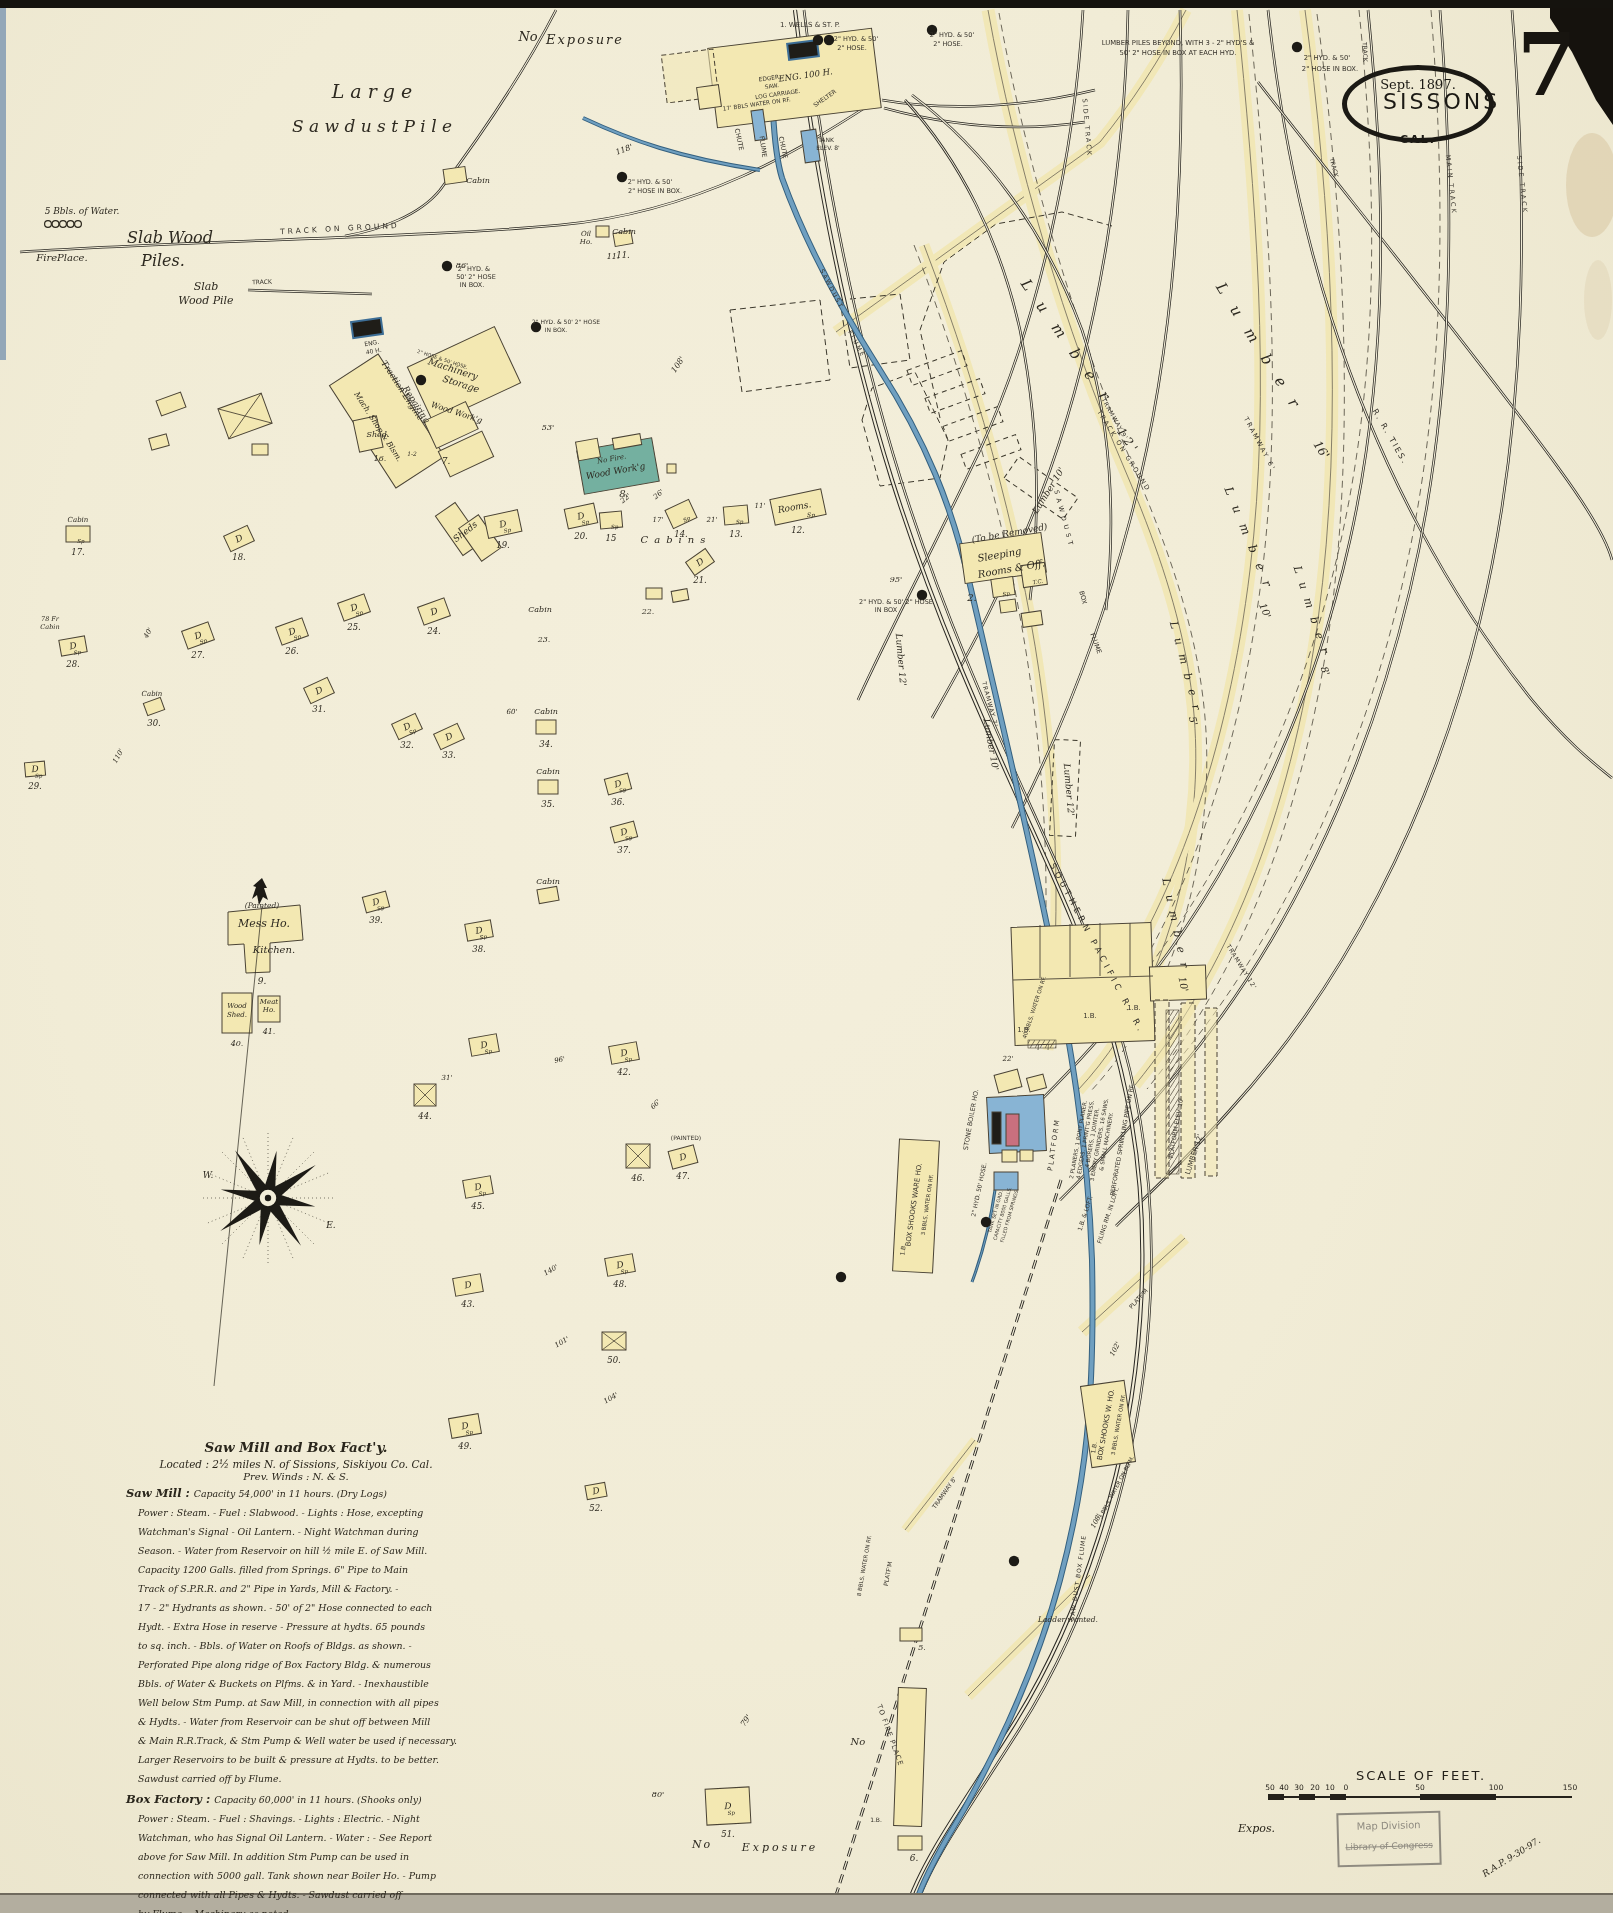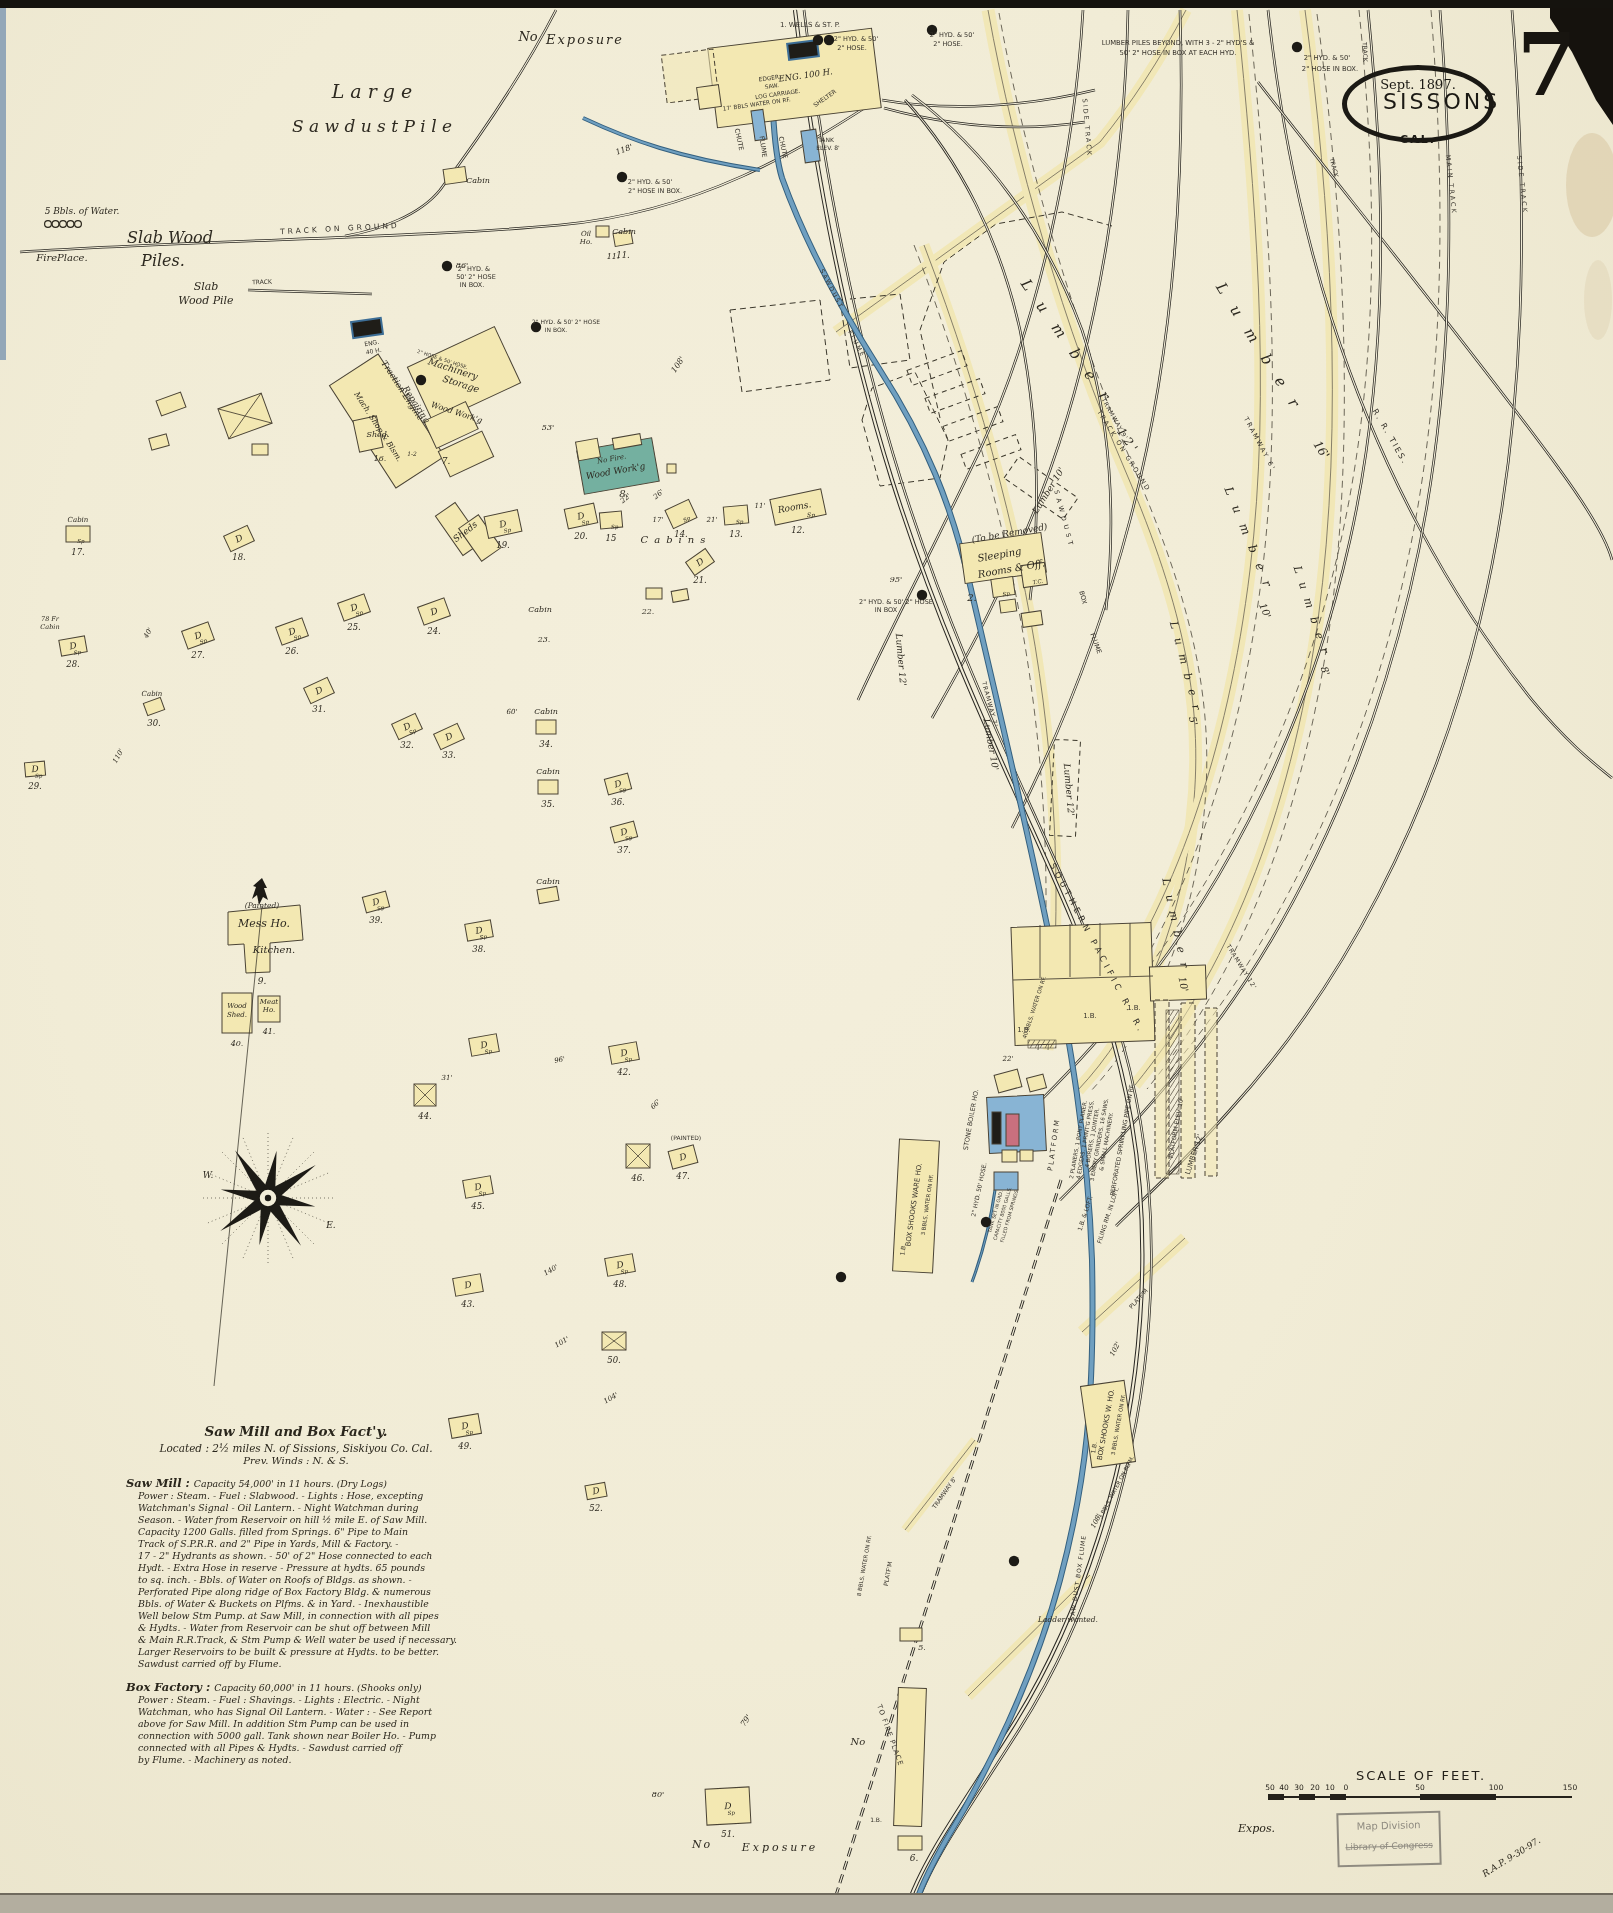--- a/index.html
+++ b/index.html
@@ -16,24 +16,24 @@
       font-family:"DejaVu Serif",serif;font-weight:bold;font-size:86px;color:#181510;}
   
   #title-oval{position:absolute;left:1342px;top:65px;width:152px;height:78px;border:5px solid #1b1914;
       border-radius:50%;box-sizing:border-box;text-align:center;background:transparent;}
   #title-date{font-family:"DejaVu Serif",serif;font-size:13px;margin-top:7px;color:#1b1914;}
   #title-city{font-family:"DejaVu Sans",sans-serif;font-weight:normal;font-size:22px;letter-spacing:3px;line-height:20px;color:#1b1914;padding-left:36px;}
   #title-state{font-family:"DejaVu Sans",sans-serif;font-weight:bold;font-size:11px;letter-spacing:2px;color:#1b1914;margin-top:21px;}
   
   #description{position:absolute;left:126px;top:1422px;width:340px;font-style:italic;}
   #desc-t1{font-size:16.5px;font-weight:bold;text-align:center;}
-  #desc-t2{font-size:13.5px;font-weight:bold;text-align:center;margin-top:1px;}
+  #desc-t2{font-size:13.5px;font-weight:bold;text-align:center;margin-top:17px;}
   #desc-t3{font-size:10.5px;text-align:center;margin-top:3px;}
   #desc-t4{font-size:10px;text-align:center;margin-top:1px;}
-  .para{margin-top:11px;font-size:9.4px;line-height:12px;}
+  .para{margin-top:2px;font-size:9.4px;line-height:19px;}
   .para .lead{font-weight:bold;font-size:11.5px;}
   .para div{padding-left:12px;}
   .para div.first{padding-left:0;}
   
   #scalebar{position:absolute;left:1268px;top:1768px;width:306px;}
   #scale-title{font-family:"DejaVu Sans",sans-serif;font-size:13px;letter-spacing:2px;text-align:center;color:#24211a;}
   #scale-labels{position:relative;height:10px;font-family:"DejaVu Sans",sans-serif;font-size:7.5px;color:#24211a;}
   #scale-labels span{position:absolute;transform:translateX(-50%);}
   #scale-rule{position:relative;height:8px;}
   #scale-hair{position:absolute;left:0;top:3px;width:100%;height:2px;background:#24211a;}

